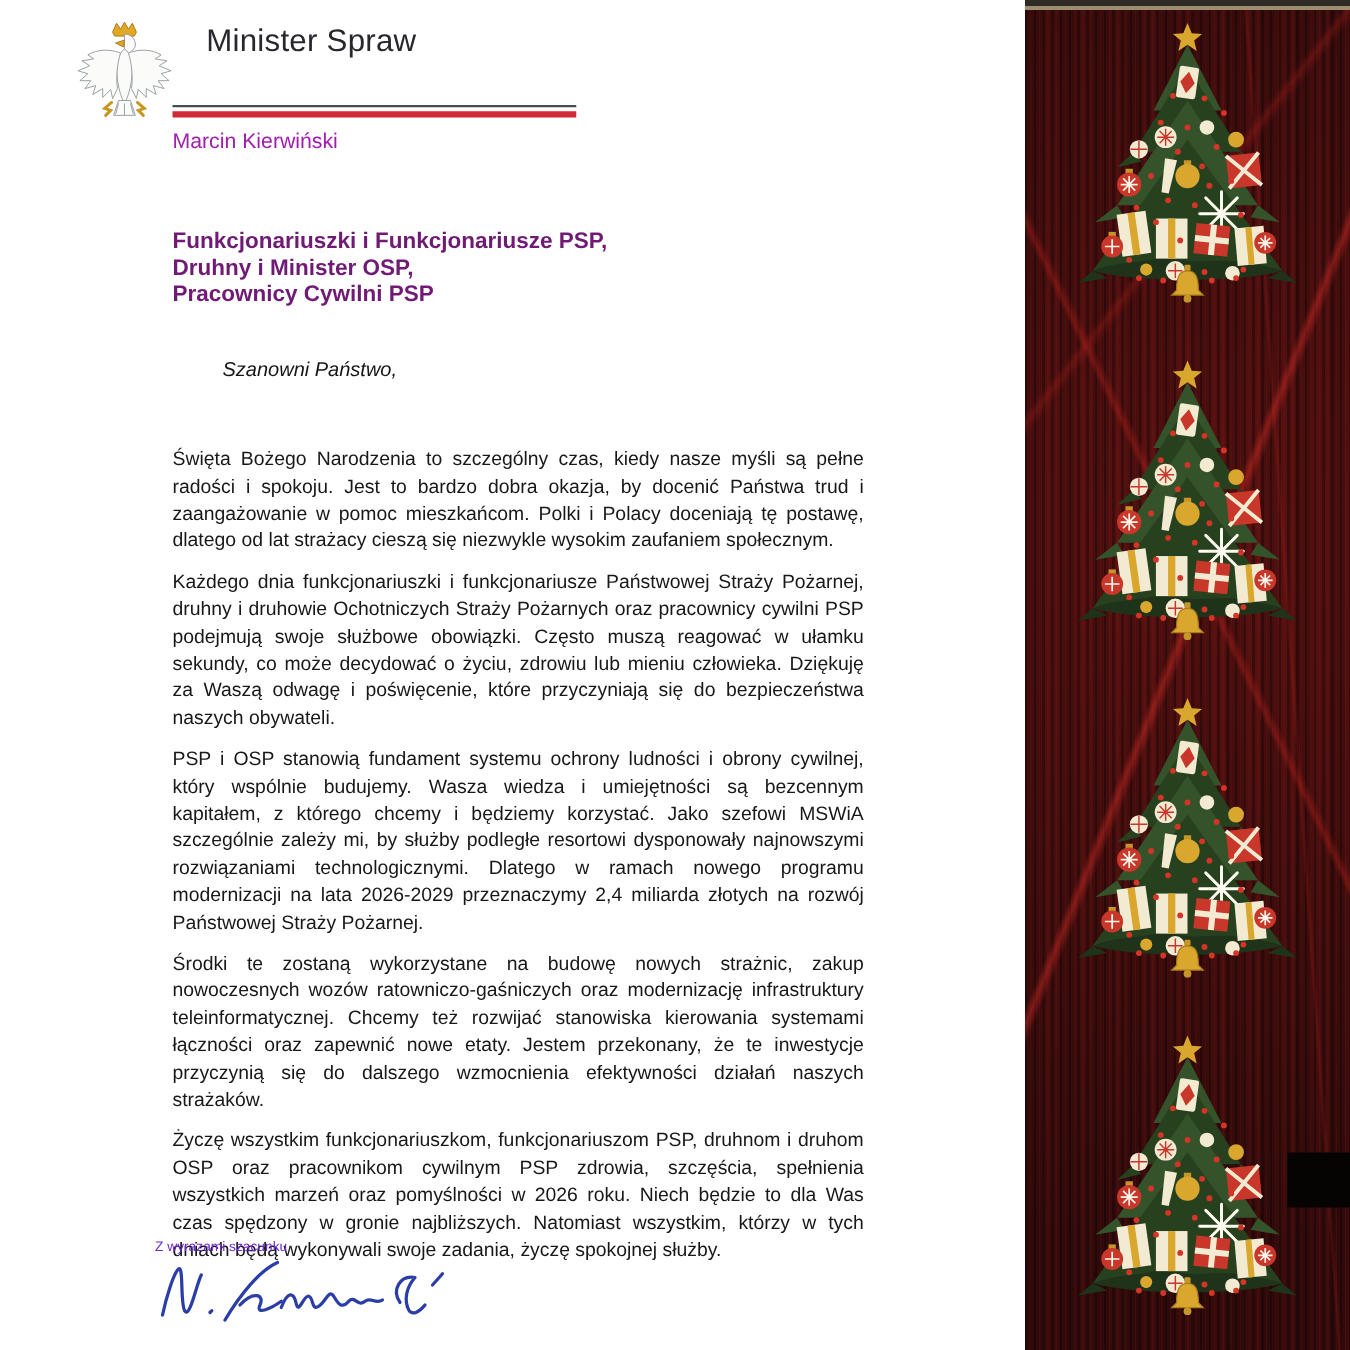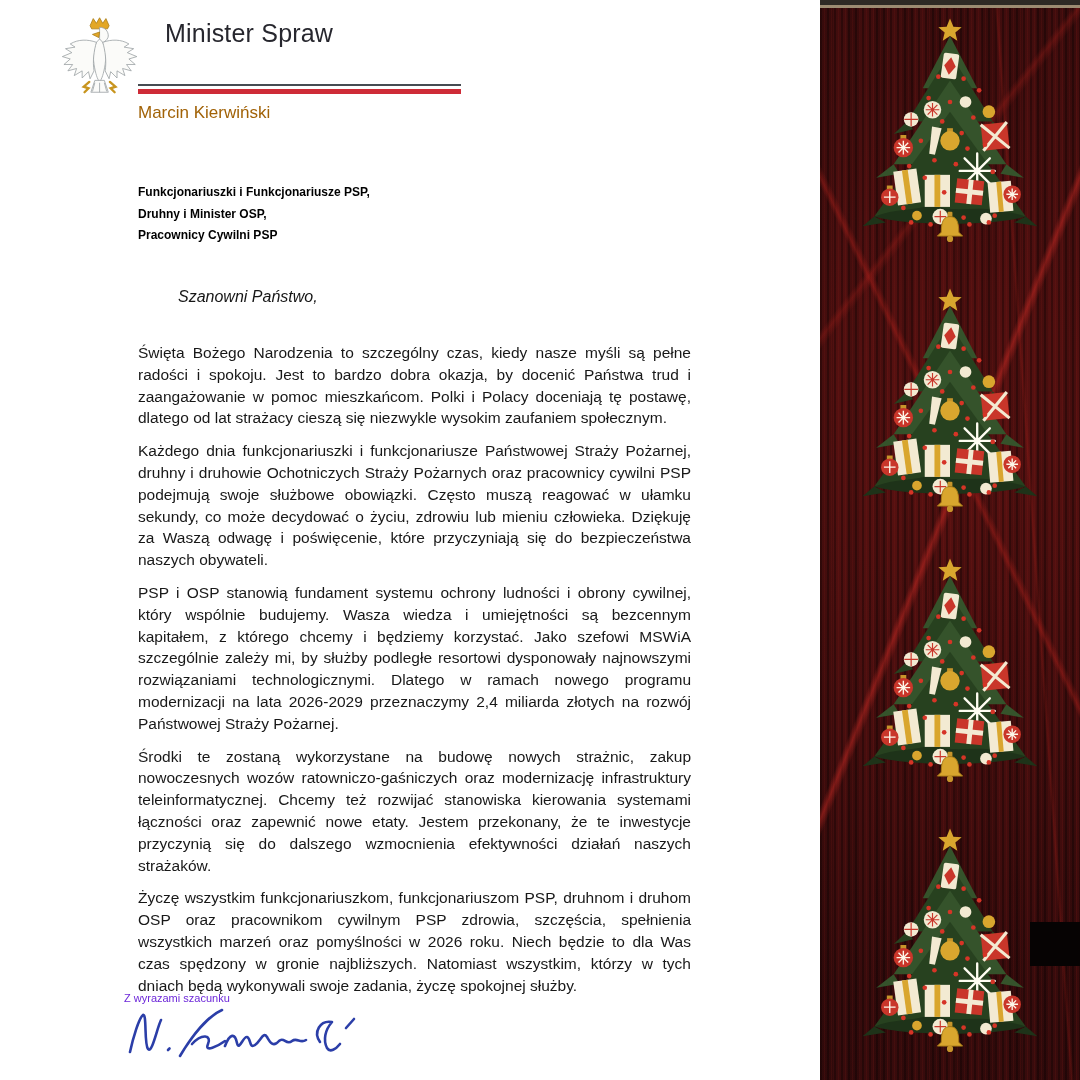--- a/index.html
+++ b/index.html
@@ -24,26 +24,26 @@
   .page{position:relative;width:1080px;height:1080px;overflow:hidden;background:#ffffff;}
 
   
   .eagle{position:absolute;left:56px;top:13px;width:84px;height:88px;}
   .head-text{position:absolute;left:138px;top:18px;}
   .ministry-title{font-size:25px;line-height:30px;font-weight:500;color:var(--title-dark);letter-spacing:.2px;margin-left:27px;}
   .flag-rule{position:absolute;left:138px;top:84px;width:323px;}
   .flag-rule .dark{height:2px;background:var(--flag-dark);}
   .flag-rule .gap{height:3px;background:#fff;}
   .flag-rule .red{height:5px;background:var(--flag-red);}
-  .minister-name{position:absolute;left:138px;top:103px;font-size:17px;color:#a16207;}
+  .minister-name{position:absolute;left:138px;top:103px;font-size:17px;color:#a21caf;}
 
   
-  .addressees{position:absolute;left:138px;top:182px;font-size:12px;font-weight:bold;line-height:21.5px;color:#000000;}
+  .addressees{position:absolute;left:138px;top:182px;font-size:18px;font-weight:bold;line-height:21.5px;color:#701a75;}
   .greeting{position:absolute;left:138px;top:288px;font-size:16px;font-style:italic;color:#161616;margin-left:40px;}
-  .paragraphs{position:absolute;left:138px;top:342px;width:553px;}
+  .paragraphs{position:absolute;left:138px;top:357px;width:553px;}
   .paragraphs p{font-size:15.5px;line-height:21.8px;text-align:justify;margin:0 0 11px 0;color:#181818;}
   .closing{position:absolute;left:124px;top:992px;font-size:11px;color:#6d28d9;}
   .signature{position:absolute;left:124px;top:1002px;width:246px;height:64px;}
   .signature path{stroke:var(--signature-blue);stroke-width:2.6;fill:none;stroke-linecap:round;stroke-linejoin:round;}
 
   
   .decor{
     position:absolute;left:820px;top:0;width:260px;height:1080px;
     display:flex;flex-direction:column;
     background-color:var(--panel-maroon);

